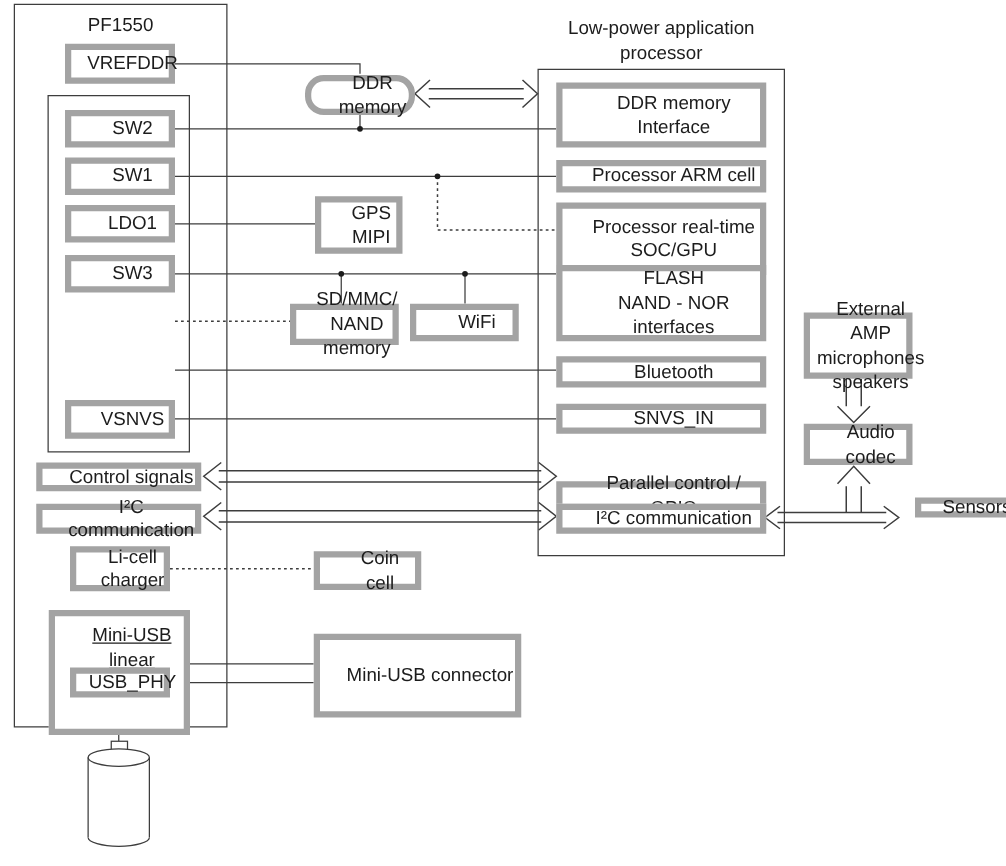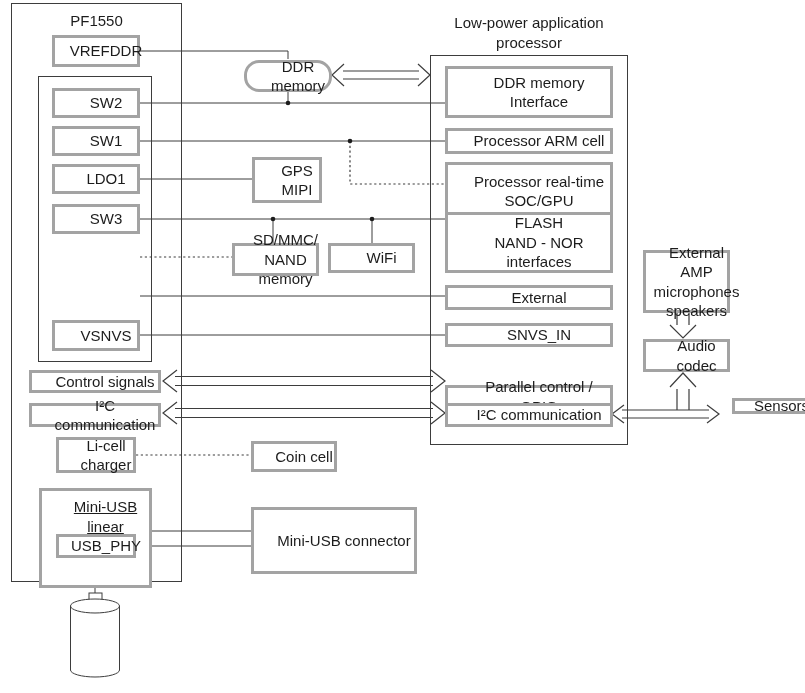--- a/index.html
+++ b/index.html
@@ -2,21 +2,21 @@
 <html><head>
 <meta charset="utf-8">
 <style>
   html,body{margin:0;padding:0;background:#ffffff;}
   #stage{
     position:relative;width:805px;height:693px;background:#ffffff;
     font-family:"Liberation Sans","DejaVu Sans",sans-serif;
     font-size:15px;color:#1c1c1c;overflow:hidden;
   }
   .box{
-    position:absolute;box-sizing:border-box;border:3px solid #a3a3a3;background:#ffffff;
+    position:absolute;box-sizing:border-box;border:5px solid #a3a3a3;background:#ffffff;
     display:flex;align-items:center;justify-content:center;text-align:center;
     white-space:pre-line;line-height:1.3;z-index:3;padding-left:20px;
   }
   .frame{
     position:absolute;box-sizing:border-box;border:1px solid #3d3d3d;background:transparent;
     z-index:1;
   }
   .caption{
     position:absolute;text-align:center;white-space:pre-line;line-height:1.3;z-index:4;
   }
@@ -134,24 +134,24 @@
   <div class="box" style="left:251px;top:441px;width:86px;height:31px;">Coin cell</div>
   <div class="box" style="left:251px;top:507px;width:166px;height:67px;">Mini-USB connector</div>
 
   <div class="box" style="left:445px;top:66px;width:168px;height:52px;">DDR memory Interface</div>
   <div class="box" style="left:445px;top:128px;width:168px;height:26px;">Processor ARM cell</div>
   <div class="box" style="left:445px;top:162px;width:168px;height:58px;">Processor real-time
 SOC/GPU</div>
   <div class="box" style="left:445px;top:212px;width:168px;height:61px;">FLASH
 NAND - NOR
 interfaces</div>
-  <div class="box" style="left:445px;top:285px;width:168px;height:25px;">External</div>
+  <div class="box" style="left:445px;top:285px;width:168px;height:25px;">Bluetooth</div>
   <div class="box" style="left:445px;top:323px;width:168px;height:24px;">SNVS_IN</div>
   <div class="box" style="left:445px;top:385px;width:168px;height:23px;">Parallel control / GPIO</div>
   <div class="box" style="left:445px;top:403px;width:168px;height:24px;">I²C communication</div>
 
-  <div class="box" style="left:643px;top:250px;width:87px;height:63px;">External AMP
+  <div class="box" style="left:643px;top:250px;width:87px;height:53px;">External AMP
 microphones
 speakers</div>
   <div class="box" style="left:643px;top:339px;width:87px;height:33px;">Audio codec</div>
   <div class="box" style="left:732px;top:398px;width:79px;height:16px;">Sensors</div>
 
 </div>
 
 </body></html>

